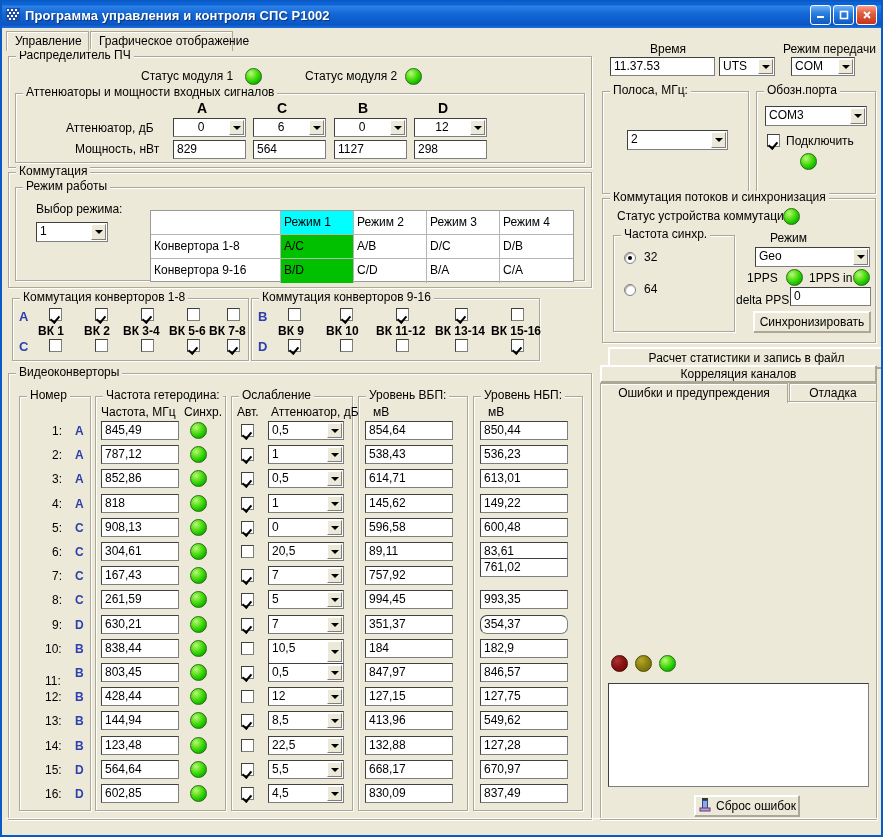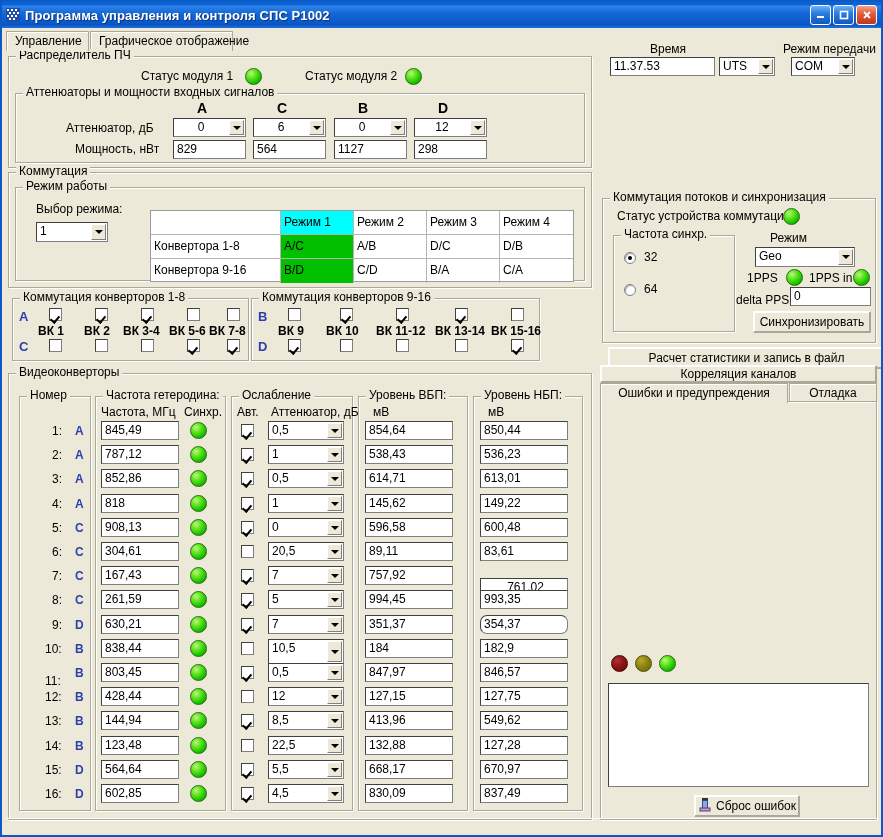--- a/index.html
+++ b/index.html
@@ -406,21 +406,21 @@
           <div class="tbox" style="left:92px;top:192px;width:78px;height:19px;">167,43</div>
           <span class="led g" style="left:181px;top:193px;width:17px;height:17px;"></span>
           <span class="cbx on" style="left:232px;top:195px;"></span>
           <div class="combo" style="left:259px;top:192px;width:76px;height:19px;">
             <span class="ctxt">7</span>
             <span class="cbtn">
               <i class="arrow-dn"></i>
             </span>
           </div>
           <div class="tbox" style="left:356px;top:192px;width:88px;height:19px;">757,92</div>
-          <div class="tbox" style="left:471px;top:204px;width:88px;height:19px;text-align:center;">761,02</div>
+          <div class="tbox" style="left:471px;top:184px;width:88px;height:19px;">761,02</div>
         </div>
         <div>
           <span class="lbl" style="left:43px;top:219px;text-align:right;">8:</span>
           <span class="lbl bold blue" style="left:66px;top:219px;">C</span>
           <div class="tbox" style="left:92px;top:216px;width:78px;height:19px;">261,59</div>
           <span class="led g" style="left:181px;top:217px;width:17px;height:17px;"></span>
           <span class="cbx on" style="left:232px;top:219px;"></span>
           <div class="combo" style="left:259px;top:216px;width:76px;height:19px;">
             <span class="ctxt">5</span>
             <span class="cbtn">
@@ -563,37 +563,58 @@
         <i class="arrow-dn"></i>
       </span>
   </div>
   <div class="combo" style="left:789px;top:55px;width:64px;height:19px;">
     <span class="ctxt">COM</span>
     <span class="cbtn">
         <i class="arrow-dn"></i>
       </span>
   </div>
 
-
+  <div class="grp" style="left:600px;top:89px;width:147px;height:103px;">
+    <span class="cap">Полоса, МГц:</span>
+    <div class="combo" style="left:24px;top:38px;width:101px;height:20px;">
+      <span class="ctxt">2</span>
+      <span class="cbtn">
+          <i class="arrow-dn"></i>
+        </span>
+    </div>
+  </div>
+
+  <div class="grp" style="left:754px;top:89px;width:120px;height:103px;">
+    <span class="cap">Обозн.порта</span>
+    <div class="combo" style="left:8px;top:14px;width:102px;height:20px;">
+      <span class="ctxt">COM3</span>
+      <span class="cbtn">
+          <i class="arrow-dn"></i>
+        </span>
+    </div>
+    <span class="cbx on" style="left:10px;top:42px;"></span>
+    <span class="lbl" style="left:29px;top:42px;">Подключить</span>
+    <span class="led g" style="left:43px;top:61px;width:17px;height:17px;"></span>
+  </div>
 
   <div class="grp" style="left:600px;top:196px;width:274px;height:145px;">
     <span class="cap">Коммутация потоков и синхронизация</span>
     <span class="lbl" style="left:14px;top:10px;">Статус устройства коммутации</span>
     <span class="led g" style="left:180px;top:9px;width:17px;height:17px;"></span>
 
     <div class="grp" style="left:10px;top:36px;width:122px;height:97px;">
       <span class="cap">Частота синхр.</span>
       <span class="rad on" style="left:10px;top:16px;"></span>
       <span class="lbl" style="left:30px;top:14px;">32</span>
       <span class="rad" style="left:10px;top:48px;"></span>
       <span class="lbl" style="left:30px;top:46px;">64</span>
     </div>
 
     <span class="lbl" style="left:167px;top:32px;">Режим</span>
-    <div class="combo" style="left:152px;top:48px;width:100px;height:20px;">
+    <div class="combo" style="left:152px;top:48px;width:115px;height:20px;">
       <span class="ctxt">Geo</span>
       <span class="cbtn">
           <i class="arrow-dn"></i>
         </span>
     </div>
 
     <span class="lbl" style="left:144px;top:72px;">1PPS</span>
     <span class="led g" style="left:183px;top:70px;width:17px;height:17px;"></span>
     <span class="lbl" style="left:206px;top:72px;">1PPS in</span>
     <span class="led g" style="left:250px;top:70px;width:17px;height:17px;"></span>

